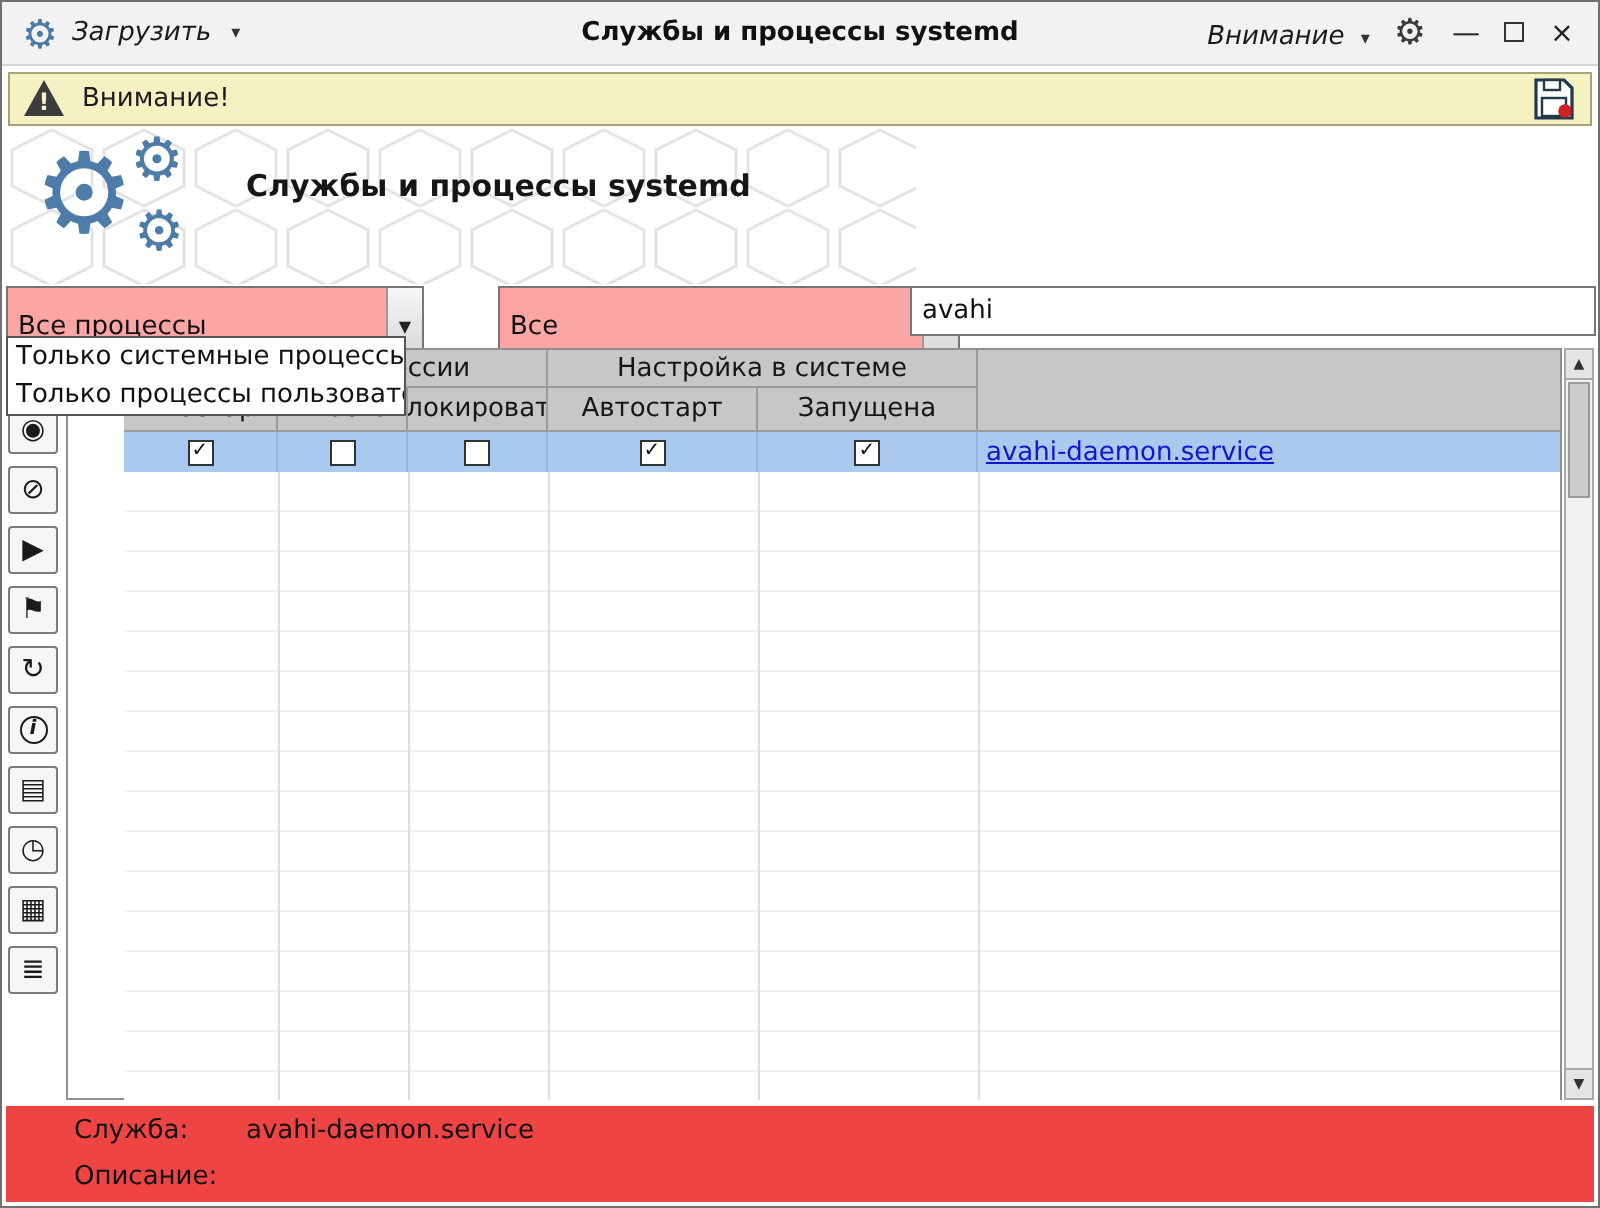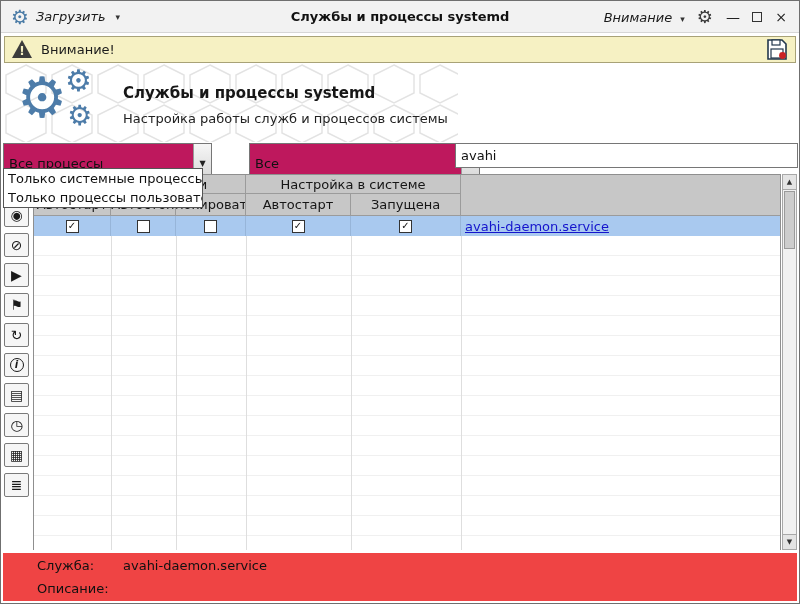--- a/index.html
+++ b/index.html
@@ -66,21 +66,21 @@
   .logo-gear { position: absolute; color: #4d7ca9; line-height: 1; }
   .logo-gear.big   { left: 14px; top: 6px;  font-size: 56px; }
   .logo-gear.med   { left: 62px; top: 2px;  font-size: 30px; }
   .logo-gear.small { left: 64px; top: 38px; font-size: 28px; }
   .banner-title { position: absolute; left: 120px; top: 20px; font-size: 15px; font-weight: bold; color: #161616; }
   .banner-sub   { position: absolute; left: 120px; top: 47px; font-size: 13px; color: #222; }
 
   
   .combo {
     position: absolute; top: 142px; height: 41px;
-    border: 1px solid #767676; background: #be185d;
+    border: 1px solid #767676; background: #fca5a5;
     display: flex; align-items: stretch;
   }
   .combo.first  { left: 2px;   width: 209px; }
   .combo.second { left: 217px; width: 231px; margin-left: 31px; }
   .combo-text { flex: 1; font-size: 13px; color: #111; padding-left: 5px; display: flex; align-items: center; }
   .combo-btn {
     width: 18px; border: none; border-left: 1px solid #9a9a9a; cursor: default;
     background: linear-gradient(#f6f6f6, #d4d4d4);
     display: flex; align-items: center; justify-content: center;
     font-size: 8px; color: #222; padding: 0; font-family: inherit;
@@ -118,21 +118,21 @@
   .tool-ico { line-height: 1; }
   .circ {
     width: 14px; height: 14px; border: 1px solid #1a1a1a; border-radius: 50%;
     display: flex; align-items: center; justify-content: center;
     font-size: 10px; font-weight: bold; font-style: italic; line-height: 1;
   }
 
   
   .tbl {
     position: absolute; left: 32px; top: 173px; width: 748px; height: 376px;
-    border: 1px solid #8f8f8f; background: #fff;
+    border: 1px solid #8f8f8f; background: #fff; padding-left: 28px;
   }
   .thead {
     display: grid;
     grid-template-columns: 77px 65px 70px 105px 110px 1fr;
     grid-template-rows: 19px 21px;
     background: #c7c7c7;
     border-bottom: 1px solid #9b9b9b;
   }
   .hc {
     display: flex; align-items: center; justify-content: center;
@@ -244,21 +244,20 @@
         <pattern id="hexp" width="46" height="40" patternUnits="userSpaceOnUse">
           <polygon points="23,1 43,11 43,29 23,39 3,29 3,11" fill="none" stroke="#e3e3e3" stroke-width="1.5"></polygon>
         </pattern>
       </defs>
       <rect width="455" height="78" fill="url(#hexp)"></rect>
     </svg>
     <span class="logo-gear big">⚙</span>
     <span class="logo-gear med">⚙</span>
     <span class="logo-gear small">⚙</span>
     <div class="banner-title">Службы и процессы systemd</div>
-    <div class="banner-sub">Настройка работы служб и процессов системы</div>
   </div>
 
   <div class="combo first">
     <span class="combo-text">Все процессы</span>
     <button class="combo-btn">
       <span>▼</span>
     </button>
   </div>
   <div class="combo second">
     <span class="combo-text">Все</span>

